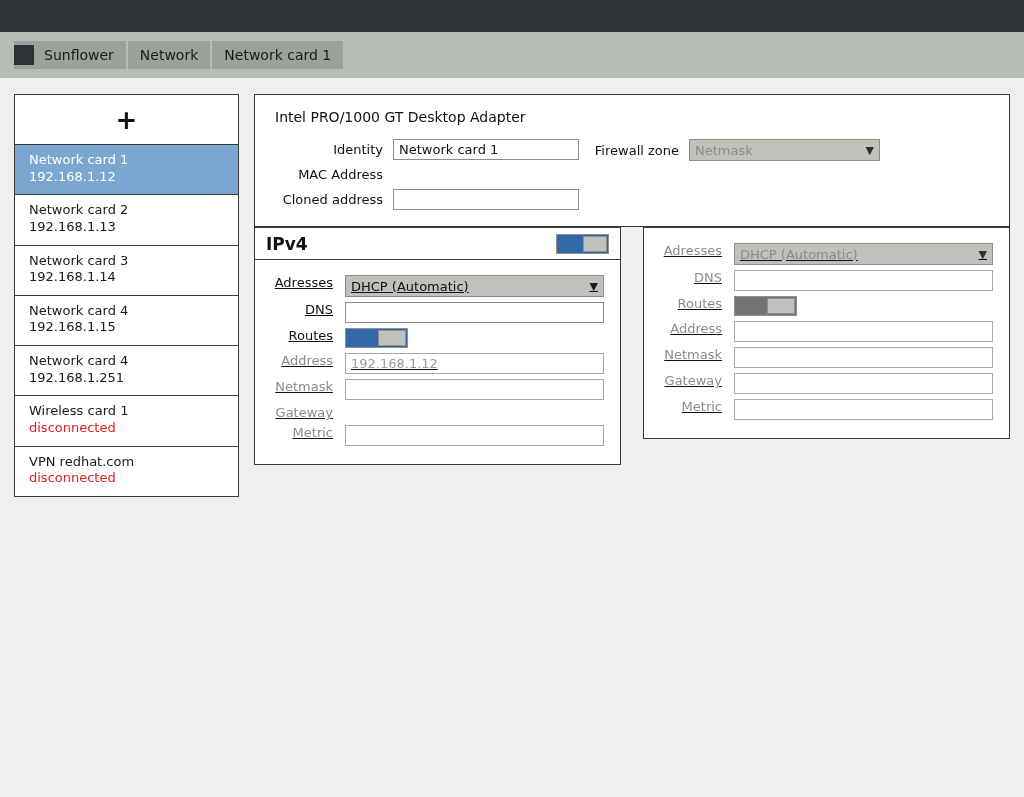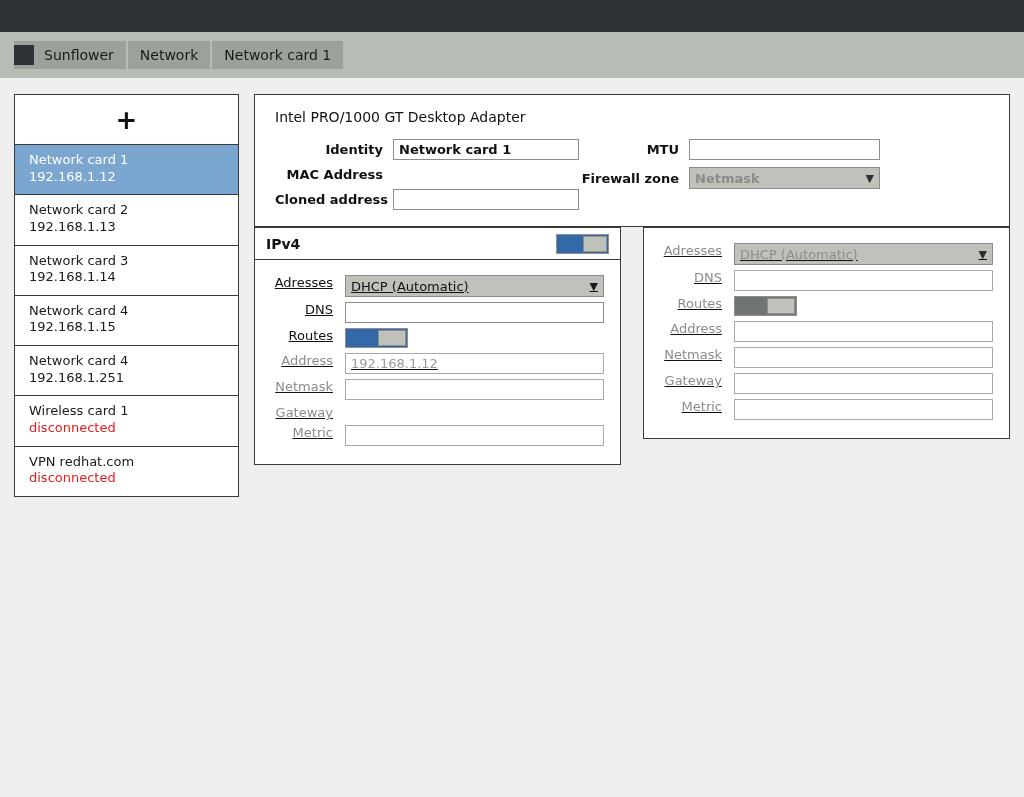--- a/index.html
+++ b/index.html
@@ -102,21 +102,21 @@
 
   .card {
     border: 1px solid #3a3a3a;
     background: #ffffff;
   }
 
   
   .idcard { padding: 14px 20px 16px 20px; }
   .idtitle { font-size: 14px; color: #111; margin-bottom: 14px; }
   .idgrid { display: flex; }
-  .idcol { display: flex; flex-direction: column; gap: 7px; font-weight: bold; }
+  .idcol { display: flex; flex-direction: column; gap: 7px; }
   .idcol.left { flex: 0 0 auto; }
   .idcol.right { margin-left: auto; padding-right: 30px; }
 
   .frow { display: flex; align-items: center; }
   .flabel {
     text-align: right;
     font-size: 13px;
     color: #111;
     padding-right: 10px;
     white-space: nowrap;
@@ -161,21 +161,21 @@
   .proto { flex: 1 1 0; }
 
   .proto-head {
     display: flex;
     align-items: center;
     justify-content: space-between;
     height: 32px;
     padding: 0 11px;
     border-bottom: 1px solid #3a3a3a;
   }
-  .proto-title { font-size: 14px; font-weight: bold; color: #111; }
+  .proto-title { font-size: 17px; font-weight: bold; color: #111; }
 
   
   .toggle {
     width: 53px; height: 20px;
     border: 1px solid #8f8f8f;
     display: flex;
     cursor: pointer;
     padding: 1px;
     background: #6f7570;
   }
@@ -294,24 +294,20 @@
             <div class="flabel">MAC Address</div>
           </div>
           <div class="frow">
             <div class="flabel">Cloned address</div>
             <div class="inp w-id"></div>
           </div>
         </div>
 
         <div class="idcol right">
           <div class="frow">
-            <div class="flabel">MTU</div>
-            <div class="inp w-mtu"></div>
-          </div>
-          <div class="frow">
             <div class="flabel">Firewall zone</div>
             <div class="sel w-mtu disabled">
               <span class="seltext">Netmask</span>
               <span class="caret">▼</span>
             </div>
           </div>
         </div>
       </div>
     </div>
 

